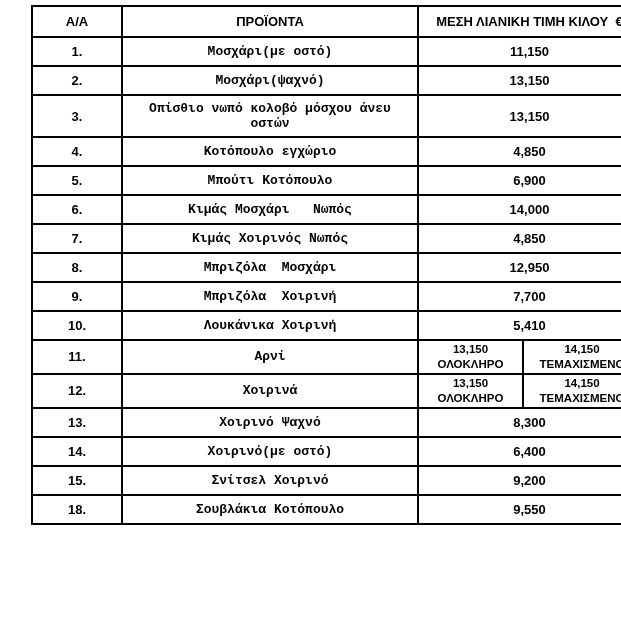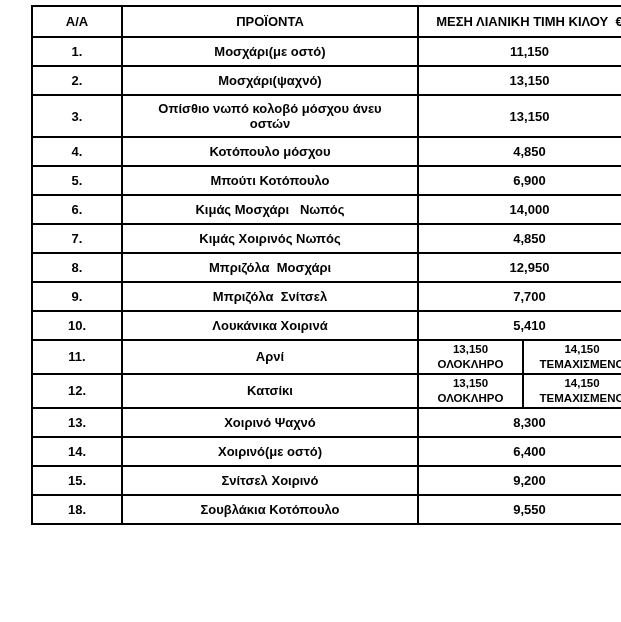--- a/index.html
+++ b/index.html
@@ -42,20 +42,21 @@
     font-size: 13px;
     height: 29px;
   }
   col.c-num  { width: 90px; }
   col.c-prod { width: 296px; }
   col.c-p1   { width: 105px; }
   col.c-p2   { width: 118px; }
   td.prod {
     white-space: pre-wrap;
     padding: 5px 14px;
+    font-family: Liberation Mono, monospace;
   }
   td.split {
     font-size: 11.5px;
     line-height: 1.3;
     padding: 1px 2px;
   }
   td.split .price-value,
   td.split .price-label {
     display: block;
   }
@@ -89,21 +90,21 @@
           <td class="prod">Μοσχάρι(ψαχνό)</td>
           <td class="price" colspan="2">13,150</td>
         </tr>
         <tr>
           <td class="num">3.</td>
           <td class="prod">Οπίσθιο νωπό κολοβό μόσχου άνευ οστών</td>
           <td class="price" colspan="2">13,150</td>
         </tr>
         <tr>
           <td class="num">4.</td>
-          <td class="prod">Κοτόπουλο μόσχου</td>
+          <td class="prod">Κοτόπουλο εγχώριο</td>
           <td class="price" colspan="2">4,850</td>
         </tr>
         <tr>
           <td class="num">5.</td>
           <td class="prod">Μπούτι Κοτόπουλο</td>
           <td class="price" colspan="2">6,900</td>
         </tr>
         <tr>
           <td class="num">6.</td>
           <td class="prod">Κιμάς Μοσχάρι   Νωπός</td>
@@ -114,43 +115,43 @@
           <td class="prod">Κιμάς Χοιρινός Νωπός</td>
           <td class="price" colspan="2">4,850</td>
         </tr>
         <tr>
           <td class="num">8.</td>
           <td class="prod">Μπριζόλα  Μοσχάρι</td>
           <td class="price" colspan="2">12,950</td>
         </tr>
         <tr>
           <td class="num">9.</td>
-          <td class="prod">Μπριζόλα  Σνίτσελ</td>
+          <td class="prod">Μπριζόλα  Χοιρινή</td>
           <td class="price" colspan="2">7,700</td>
         </tr>
         <tr>
           <td class="num">10.</td>
-          <td class="prod">Λουκάνικα Χοιρινά</td>
+          <td class="prod">Λουκάνικα Χοιρινή</td>
           <td class="price" colspan="2">5,410</td>
         </tr>
         <tr>
           <td class="num">11.</td>
           <td class="prod">Αρνί</td>
           <td class="split">
             <span class="price-value">13,150</span>
             <span class="price-label">ΟΛΟΚΛΗΡΟ</span>
           </td>
           <td class="split">
             <span class="price-value">14,150</span>
             <span class="price-label">ΤΕΜΑΧΙΣΜΕΝΟ</span>
           </td>
         </tr>
         <tr>
           <td class="num">12.</td>
-          <td class="prod">Κατσίκι</td>
+          <td class="prod">Χοιρινά</td>
           <td class="split">
             <span class="price-value">13,150</span>
             <span class="price-label">ΟΛΟΚΛΗΡΟ</span>
           </td>
           <td class="split">
             <span class="price-value">14,150</span>
             <span class="price-label">ΤΕΜΑΧΙΣΜΕΝΟ</span>
           </td>
         </tr>
         <tr>

